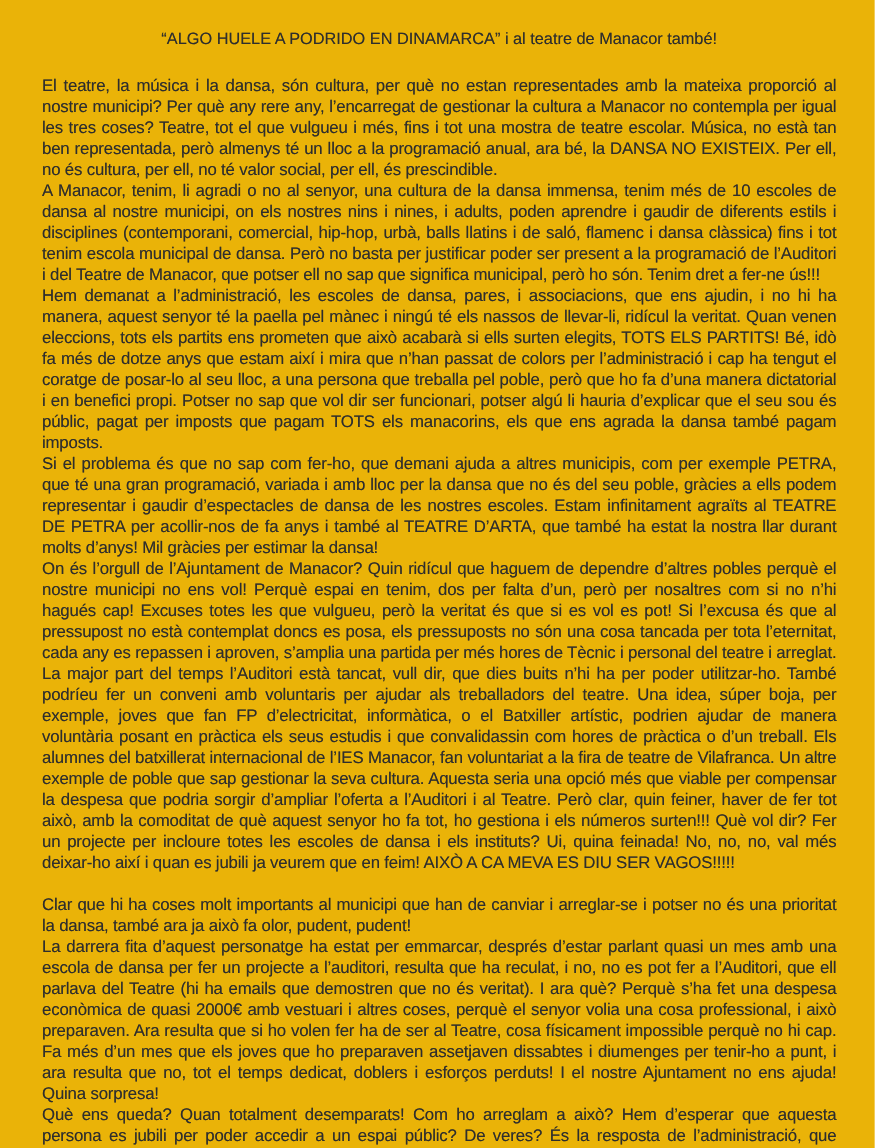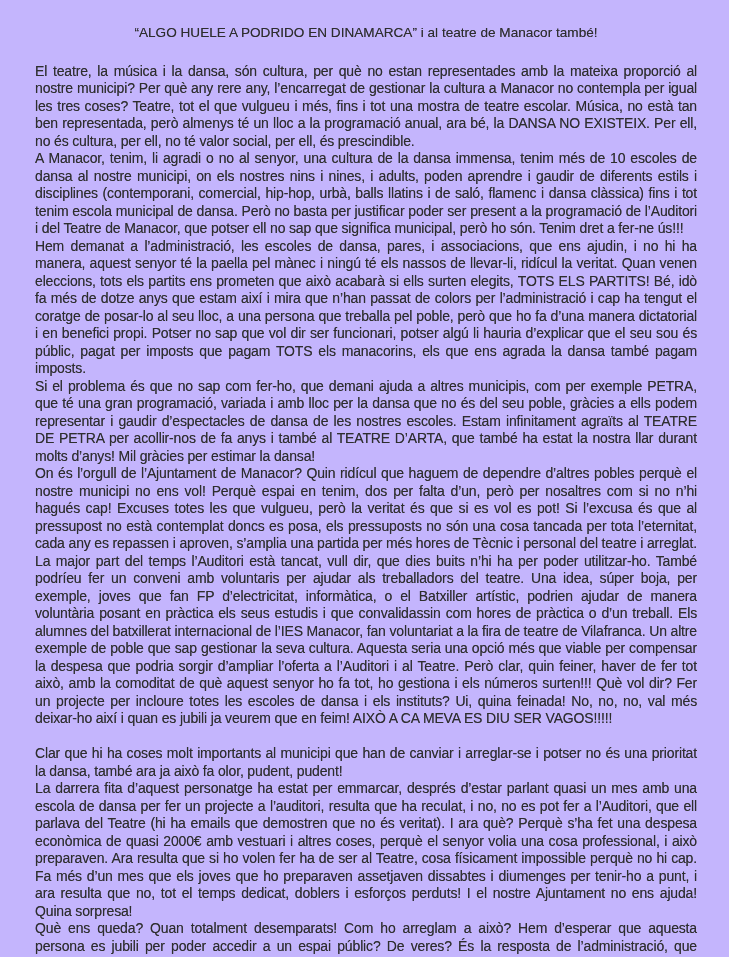--- a/index.html
+++ b/index.html
@@ -5,21 +5,21 @@
   html, body {
     margin: 0;
     padding: 0;
     background: #ffffff;
   }
   .page {
     position: relative;
     width: 729px;
     height: 957px;
     margin: 0 auto;
-    background: #c4b5fd;
+    background: #eab308;
     overflow: hidden;
     box-sizing: border-box;
     padding: 24px 32px 20px 35px;
     font-family: "Liberation Sans", "DejaVu Sans", sans-serif;
     color: #2e2e2e;
     text-shadow: 0 0 0.5px rgba(46,46,46,0.55);
   }
   .doc-title {
     margin: 0 0 21px 0;
     font-size: 13.6px;

